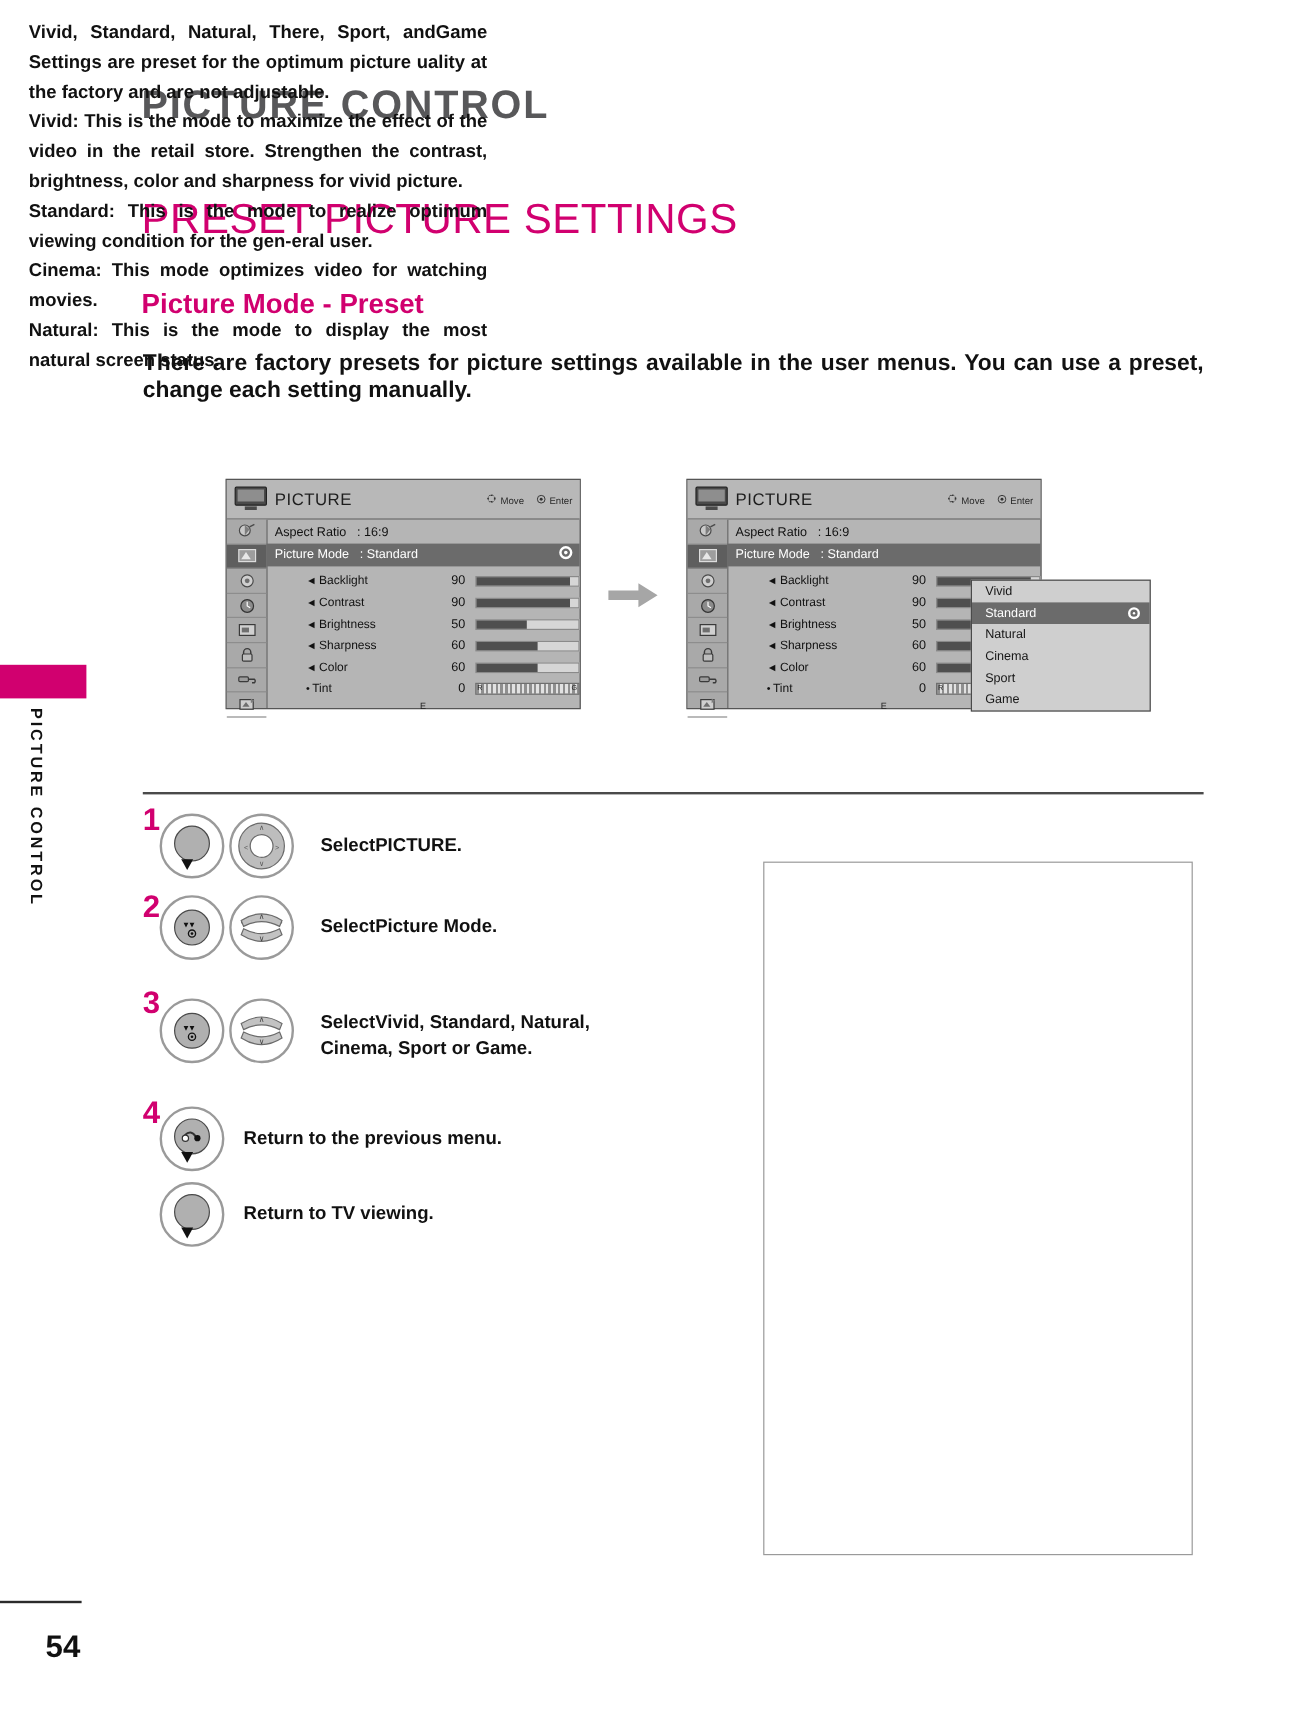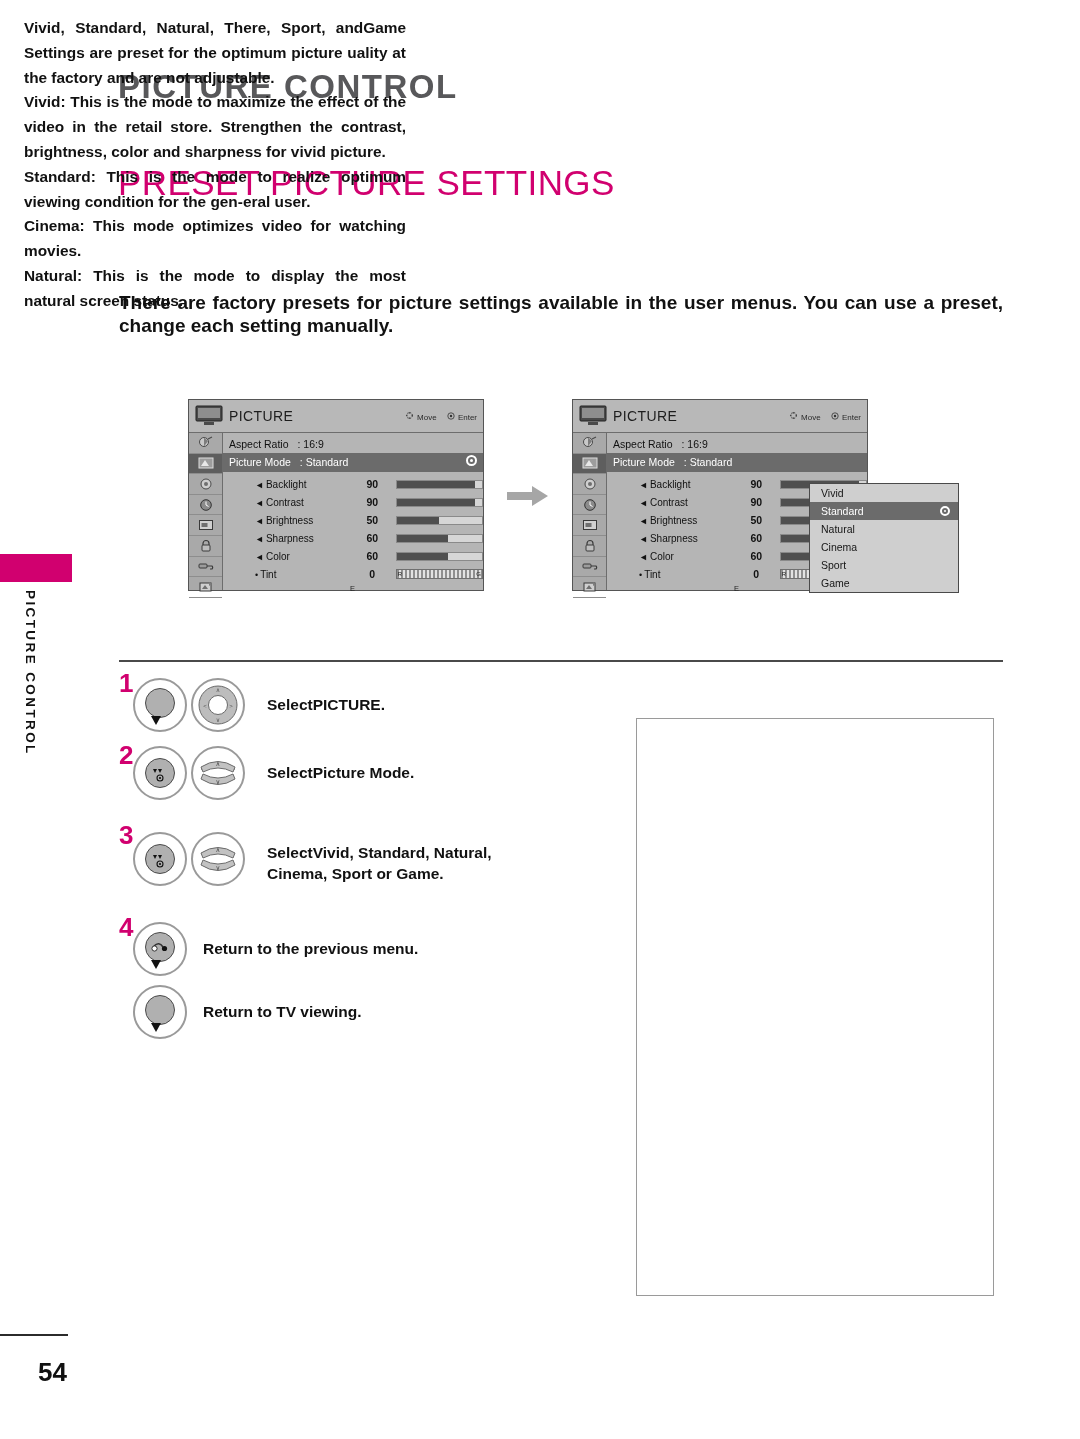--- a/index.html
+++ b/index.html
@@ -113,21 +113,21 @@
   }
 
   .slider-list{margin-top:3px;}
   .srow{
     display:flex;align-items:center;height:18px;font-size:10px;
   }
   .srow .lbl{
     width:105px;text-align:left;padding-left:33px;white-space:nowrap;
   }
   .srow .bullet{display:inline-block;margin-right:2px;font-size:9px;}
-  .srow .val{width:32px;text-align:center;padding-right:8px;font-size:10.5px;font-weight:bold;}
+  .srow .val{width:32px;text-align:right;padding-right:8px;font-size:10.5px;}
   .srow .bar{
     position:relative;width:90px;height:9px;background:#d6d6d6;
     border:1px solid #8a8a8a;box-sizing:border-box;
   }
   .srow .bar i{
     position:absolute;left:0;top:0;bottom:0;background:#4f4f4f;display:block;
   }
   .tint-bar{
     position:relative;width:90px;height:10px;
     background:repeating-linear-gradient(90deg,#8f8f8f 0 2px,#e2e2e2 2px 4px);
@@ -228,20 +228,21 @@
 </head>
 <body>
 
 <div class="page">
 
   <div class="side-tab"></div>
   <div class="side-vert">PICTURE CONTROL</div>
 
   <div class="chapter-title">PICTURE CONTROL</div>
   <div class="section-title">PRESET PICTURE SETTINGS</div>
+  <div class="sub-title">Picture Mode - Preset</div>
   <div class="intro">There are factory presets for picture settings available in the user menus. You can use a preset, change each setting manually.</div>
 
   <div class="osd osd1">
     <div class="osd-head">
       <svg class="osd-tv-icon" viewBox="0 0 28 21">
         <rect x="1" y="1" width="26" height="15" rx="1" fill="#4a4a4a" stroke="#222"></rect>
         <path d="M3 3 L25 3 L25 13 L3 13 Z" fill="#8e8e8e"></path>
         <rect x="9" y="17" width="10" height="3" fill="#4a4a4a"></rect>
       </svg>
       <div class="osd-title">PICTURE</div>

